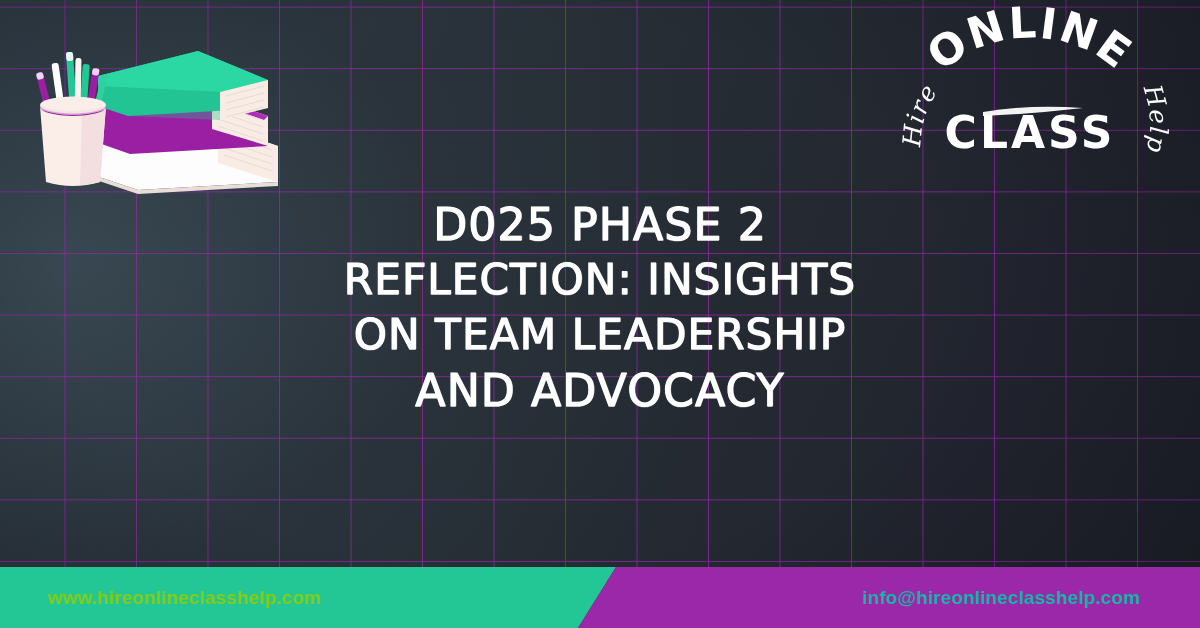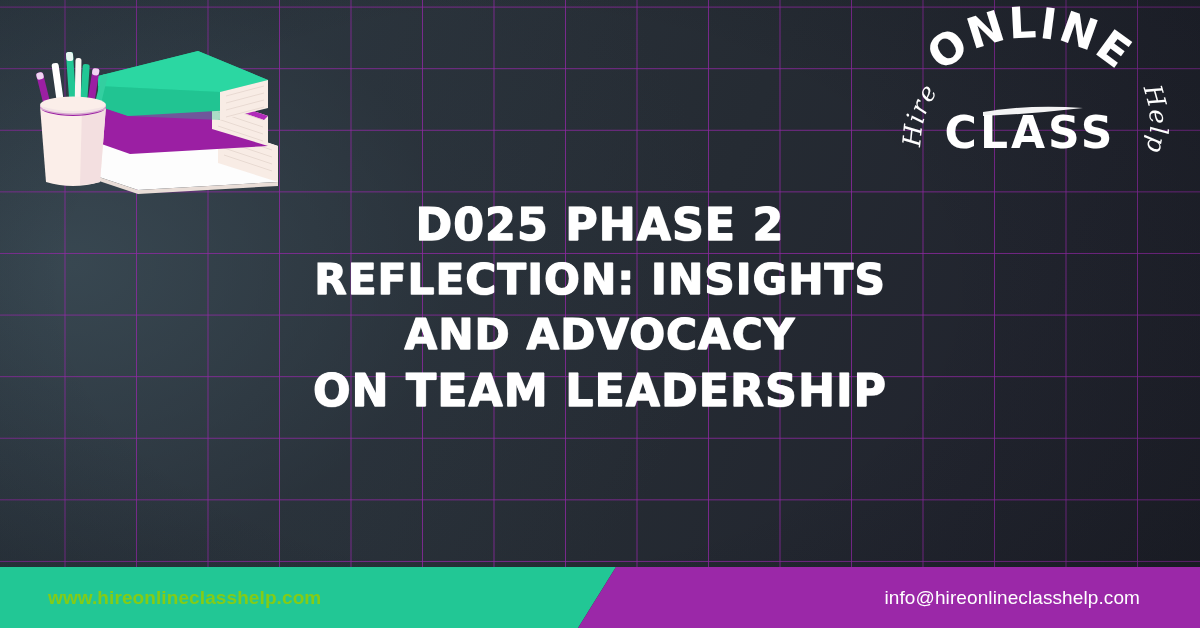--- a/index.html
+++ b/index.html
@@ -46,21 +46,21 @@
 
   
   .headline {
     position: absolute;
     left: 300px;
     top: 196px;
     width: 600px;
     text-align: center;
     color: #ffffff;
     font-family: "DejaVu Sans", sans-serif;
-    font-weight: 700;
+    font-weight: 400;
     font-size: 44px;
     line-height: 1.30;
     letter-spacing: 1.2px;
     text-transform: uppercase;
     -webkit-text-stroke: 1.1px #ffffff;
     text-shadow:
       0 0 1px rgba(255,255,255,0.75),
       1px 0 0 rgba(255,255,255,0.55),
       0 1px 0 rgba(255,255,255,0.35);
   }
@@ -121,23 +121,23 @@
     font-size: 19px;
     letter-spacing: 0.1px;
   }
   .footer-email {
     position: absolute;
     right: 60px;
     top: 0;
     height: 61px;
     display: flex;
     align-items: center;
-    color: #ffffff;
+    color: #14b8a6;
     font-family: "Liberation Sans", sans-serif;
-    font-weight: 400;
+    font-weight: 700;
     font-size: 19px;
     letter-spacing: 0.1px;
   }
 </style>
 </head>
 <body>
 
 <div id="banner">
 
   <div class="bg-base"></div>
@@ -243,22 +243,22 @@
 
       <text font-family="DejaVu Serif, serif" font-size="25" font-style="italic" fill="#ffffff" letter-spacing="1">
         <textPath href="#arcHelp" startOffset="6%">Help</textPath>
       </text>
     </svg>
   </div>
 
   <div class="headline">
     <span class="ln">D025 PHASE 2</span>
     <span class="ln">REFLECTION: INSIGHTS</span>
+    <span class="ln">ON TEAM LEADERSHIP</span>
     <span class="ln">AND ADVOCACY</span>
-    <span class="ln">ON TEAM LEADERSHIP</span>
   </div>
 
   <div class="footer">
     <div class="footer-teal"></div>
     <div class="footer-purple"></div>
     <div class="footer-website">www.hireonlineclasshelp.com</div>
     <div class="footer-email">info@hireonlineclasshelp.com</div>
   </div>
 
 </div>

